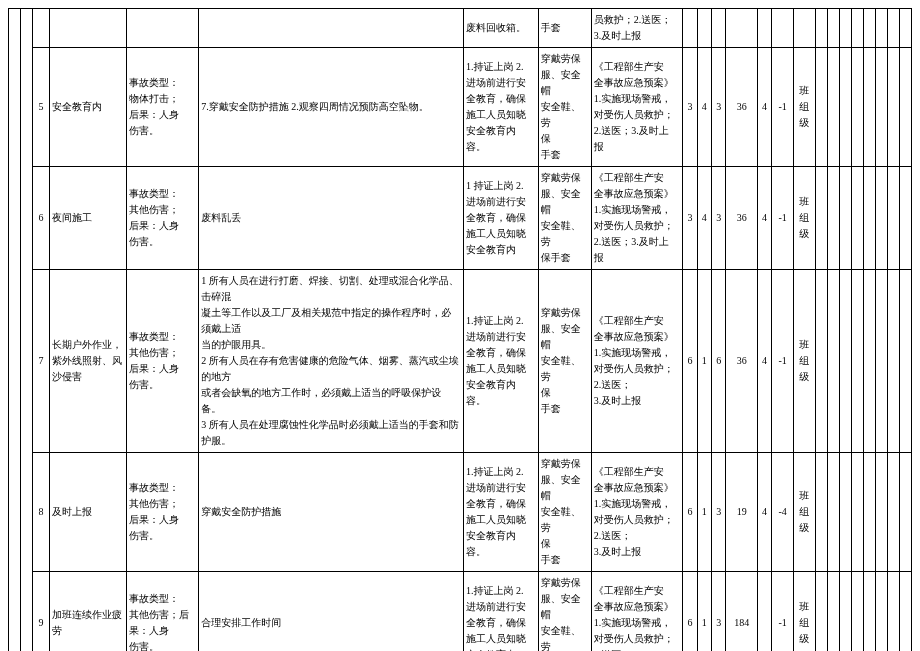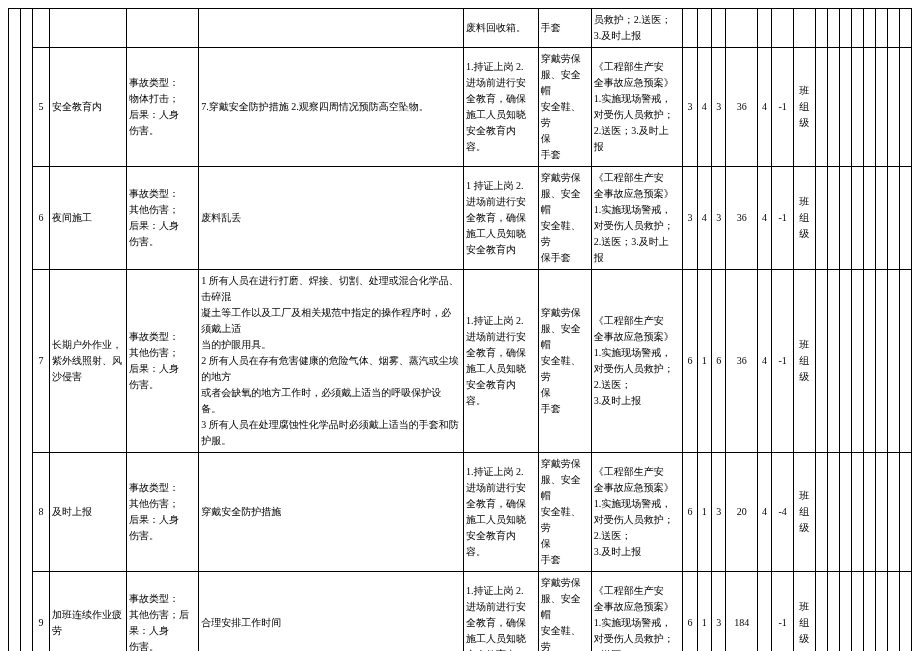--- a/index.html
+++ b/index.html
@@ -176,21 +176,21 @@
         <td class="num center">8</td>
         <td>及时上报</td>
         <td>事故类型：<br>其他伤害；<br>后果：人身<br>伤害。</td>
         <td>穿戴安全防护措施</td>
         <td>1.持证上岗 2.<br>进场前进行安<br>全教育，确保<br>施工人员知晓<br>安全教育内<br>容。</td>
         <td>穿戴劳保<br>服、安全帽<br>安全鞋、劳<br>保<br>手套</td>
         <td>《工程部生产安<br>全事故应急预案》<br>1.实施现场警戒，<br>对受伤人员救护；<br>2.送医；<br>3.及时上报</td>
         <td class="num center">6</td>
         <td class="num center">1</td>
         <td class="num center">3</td>
-        <td class="num center">20</td>
+        <td class="num center">19</td>
         <td class="num center">4</td>
         <td class="num center">-4</td>
         <td class="center">班<br>组<br>级</td>
         <td></td>
         <td></td>
         <td></td>
         <td></td>
         <td></td>
         <td></td>
         <td></td>

